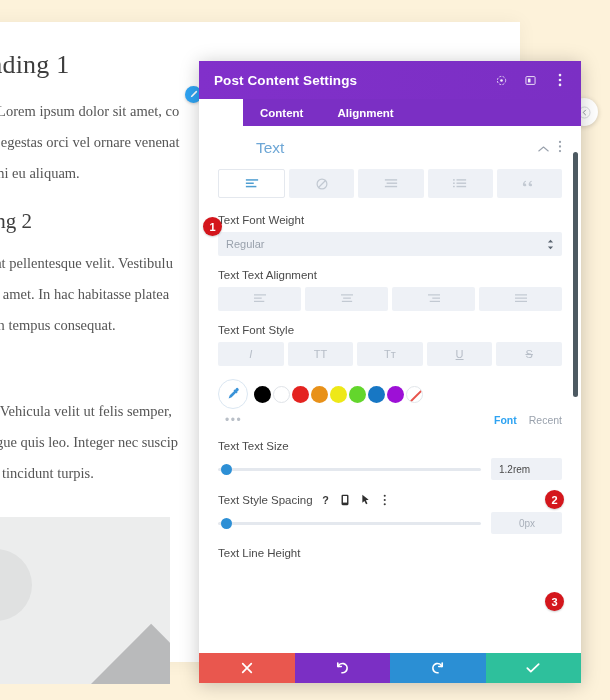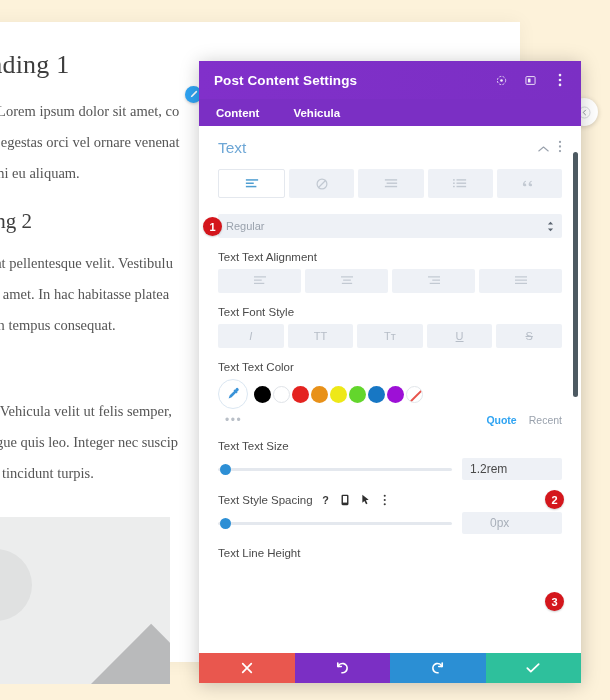--- a/index.html
+++ b/index.html
@@ -183,20 +183,21 @@
     display: flex; align-items: center; justify-content: center;
     opacity: .92;
   }
 
   .tabbar {
     height: 27px;
     background: #7b2fc4;
     display: flex;
     align-items: stretch;
     flex: 0 0 auto;
+    margin-left: 44px;
   }
   .tab {
     padding: 0 17px;
     display: flex;
     align-items: center;
     color: #ffffff;
     font-size: 11.5px;
     font-weight: bold;
     cursor: pointer;
   }
@@ -214,20 +215,21 @@
     inset: 0;
     padding: 13px 19px 0 19px;
     overflow: hidden;
   }
 
   
   .section-head {
     display: flex;
     align-items: center;
     margin-bottom: 12px;
+    margin-left: 38px;
   }
   .section-title {
     color: #6ea7d6;
     font-size: 15.5px;
     flex: 1 1 auto;
     font-weight: normal;
   }
   .section-actions { display: flex; align-items: center; gap: 9px; }
 
   
@@ -370,28 +372,28 @@
     border-radius: 2px;
   }
   .knob {
     position: absolute;
     width: 11px; height: 11px;
     border-radius: 50%;
     background: #2d8fd5;
     top: 2px;
   }
   .val-box {
-    width: 100px;
+    width: 71px;
     height: 22px;
     background: #eef1f6;
     border-radius: 2px;
     display: flex;
     align-items: center;
     padding: 0 8px;
-    font-size: 12px;
+    font-size: 10px;
     color: #4a4a4a;
     flex: 0 0 auto;
     cursor: text;
   }
   .val-box.muted { color: #a9b0ba; padding-left: 28px; }
 
   
   .badge {
     position: absolute;
     width: 19px; height: 19px;
@@ -506,21 +508,21 @@
             <circle cx="2" cy="2.4" r="1.5" fill="#fff"></circle>
             <circle cx="2" cy="8" r="1.5" fill="#fff"></circle>
             <circle cx="2" cy="13.6" r="1.5" fill="#fff"></circle>
           </svg>
         </span>
       </div>
     </div>
 
     <div class="tabbar">
       <div class="tab">Content</div>
-      <div class="tab">Vehicula</div>
+      <div class="tab">Alignment</div>
     </div>
 
     <div class="modal-body">
       <div class="scroll-area">
 
         <div class="section-head">
           <div class="section-title">Text</div>
           <div class="section-actions">
             <span>
               <svg width="11" height="8" viewBox="0 0 14 9">
@@ -570,20 +572,21 @@
           </div>
           <div class="icon-tab">
             <svg width="14" height="12" viewBox="0 0 16 13">
               <path d="M3 9c-1.3 0-2-.9-2-2 0-1.9 1.4-3.6 3.2-4.3l.5 1C3.6 4.2 2.8 5 2.7 6c.1 0 .2 0 .3 0 1.1 0 1.9.8 1.9 1.8C4.9 8.6 4.1 9 3 9zm6.6 0c-1.3 0-2-.9-2-2 0-1.9 1.4-3.6 3.2-4.3l.5 1C10.2 4.2 9.4 5 9.3 6c.1 0 .2 0 .3 0 1.1 0 1.9.8 1.9 1.8 0 .8-.8 1.2-1.9 1.2z" fill="#c2c9d2"></path>
             </svg>
           </div>
         </div>
 
 
         <div class="field">
+          <div class="field-label">Text Font Weight</div>
           <div class="select muted">
             <span class="val">Regular</span>
             <span class="spinner">
               <svg width="7" height="11" viewBox="0 0 8 12">
                   <path d="M4 0.5l3 3.2H1z" fill="#5a6470"></path>
                   <path d="M4 11.5l3-3.2H1z" fill="#5a6470"></path>
                 </svg>
             </span>
           </div>
         </div>
@@ -637,40 +640,39 @@
             <div class="sbtn">
                 <u>U</u>
               </div>
             <div class="sbtn">
                 <s>S</s>
               </div>
           </div>
         </div>
 
         <div class="field">
-          <div class="field-label">Text Text Color</div>
           <div class="swatches">
             <div class="picker-wrap">
               <svg width="14" height="14" viewBox="0 0 16 16">
                 <path d="M11.4 1.6a1.8 1.8 0 012.6 2.6l-1.5 1.5 .7 .7-1 1-.7-.7-5 5L3 13l1.3-3.5 5-5-.7-.7 1-1 .7 .7z" fill="#3a93d8"></path>
               </svg>
             </div>
             <div class="sw" style="background:#000000"></div>
             <div class="sw white"></div>
             <div class="sw" style="background:#e42320"></div>
             <div class="sw" style="background:#e89119"></div>
             <div class="sw" style="background:#eee818"></div>
             <div class="sw" style="background:#63d62c"></div>
             <div class="sw" style="background:#1777c4"></div>
             <div class="sw" style="background:#9d10d6"></div>
             <div class="sw none"></div>
           </div>
           <div class="sw-meta">
             <span class="sw-dots">•••</span>
-            <span class="sw-saved">Quote</span>
+            <span class="sw-saved">Font</span>
             <span class="sw-recent">Recent</span>
           </div>
         </div>
 
         <div class="field">
           <div class="field-label">Text Text Size</div>
           <div class="slider-row">
             <div class="slider">
               <div class="track"></div>
               <div class="knob" style="left:1%"></div>

